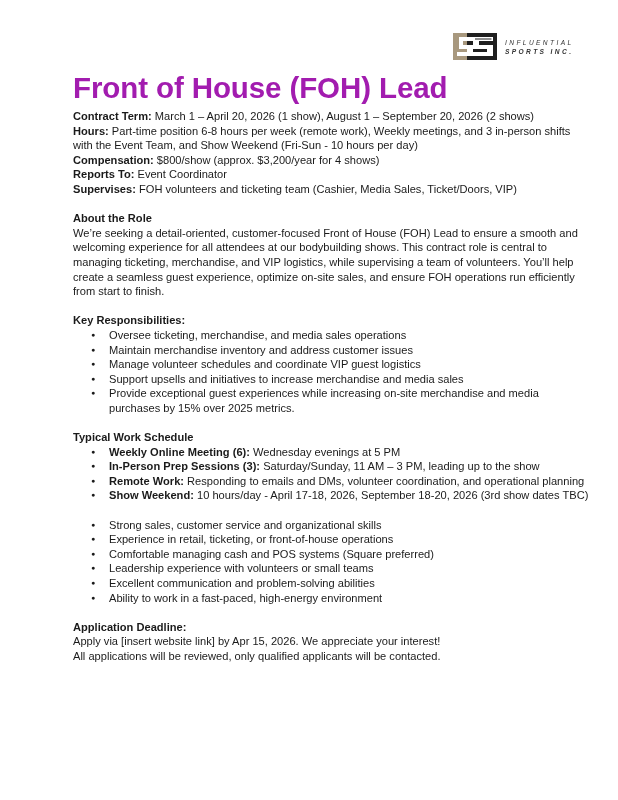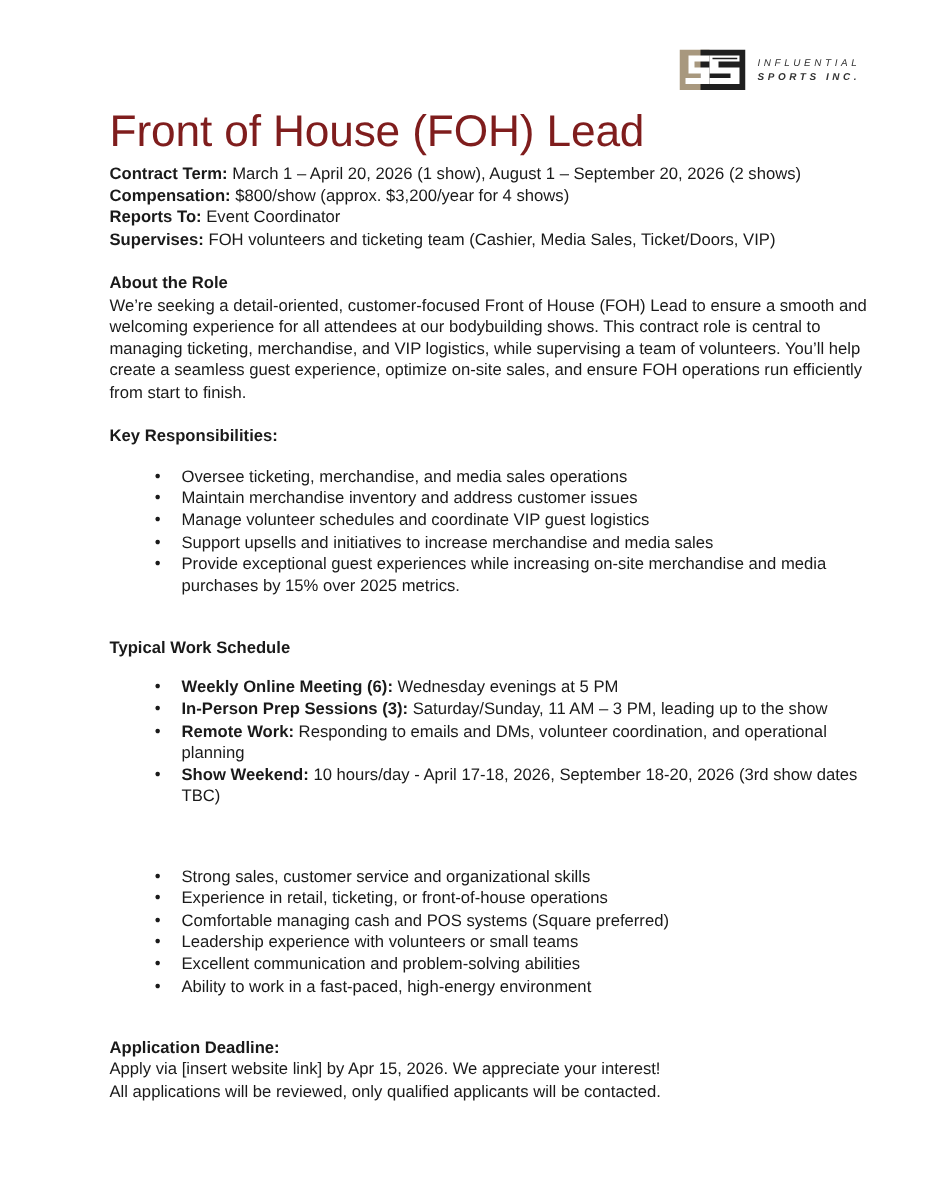--- a/index.html
+++ b/index.html
@@ -7,27 +7,27 @@
       width: 618px; height: 800px; position: relative; overflow: hidden;
       font-family: "Liberation Sans", sans-serif; color: #1a1a1a;
     }
     .logo { position: absolute; left: 453px; top: 33px; display: flex; align-items: center; }
     .logo-mark { width: 44px; height: 27px; position: relative; }
     .logo-text { margin-left: 8px; font-size: 6.6px; letter-spacing: 2.4px; line-height: 9px; color: #333; }
     .logo-text .l1 { font-style: italic; }
     .logo-text .l2 { font-weight: bold; font-style: italic; }
     .title {
       position: absolute; left: 73px; top: 71px; margin: 0;
-      font-size: 29.5px; font-weight: normal; color: #7f1d1d; letter-spacing: -0.1px;
+      font-size: 29.5px; font-weight: bold; color: #a21caf; letter-spacing: -0.1px;
     }
     .content { position: absolute; left: 73px; top: 109px; width: 520px; font-size: 11.1px; line-height: 14.6px; }
     .content p { margin: 0; }
     .b { font-weight: bold; }
     .gap { height: 14.6px; }
-    ul { margin: 12px; padding: 0 0 0 36px; list-style: none; }
+    ul { margin: 0; padding: 0 0 0 36px; list-style: none; }
     li { position: relative; padding-left: 0; }
     li::before { content: "\25CF"; position: absolute; left: -18px; font-size: 7px; line-height: 14.6px; }
   </style>
 </head>
 <body>
 
 <div class="logo">
   <svg class="logo-mark" viewBox="0 0 44 27" width="44" height="27">
     <rect x="0" y="0" width="20" height="27" fill="#a8987e"></rect>
     <rect x="14" y="0" width="30" height="27" fill="#1f1f1f"></rect>
@@ -40,20 +40,21 @@
     <div class="l1">INFLUENTIAL</div>
     <div class="l2">SPORTS INC.</div>
   </div>
 </div>
 
 <h1 class="title">Front of House (FOH) Lead</h1>
 
 <div class="content">
   <div>
     <p><span class="b">Contract Term:</span><span> March 1 – April 20, 2026 (1 show), August 1 – September 20, 2026 (2 shows)</span></p>
+    <p><span class="b">Hours:</span><span> Part-time position 6-8 hours per week (remote work), Weekly meetings, and 3 in-person shifts with the Event Team, and Show Weekend (Fri-Sun - 10 hours per day)</span></p>
     <p><span class="b">Compensation:</span><span> $800/show (approx. $3,200/year for 4 shows)</span></p>
     <p><span class="b">Reports To:</span><span> Event Coordinator</span></p>
     <p><span class="b">Supervises:</span><span> FOH volunteers and ticketing team (Cashier, Media Sales, Ticket/Doors, VIP)</span></p>
   </div>
   <div class="gap"></div>
 
   <p class="b">About the Role</p>
   <p>We’re seeking a detail-oriented, customer-focused Front of House (FOH) Lead to ensure a smooth and welcoming experience for all attendees at our bodybuilding shows. This contract role is central to managing ticketing, merchandise, and VIP logistics, while supervising a team of volunteers. You’ll help create a seamless guest experience, optimize on-site sales, and ensure FOH operations run efficiently from start to finish.</p>
   <div class="gap"></div>
 

